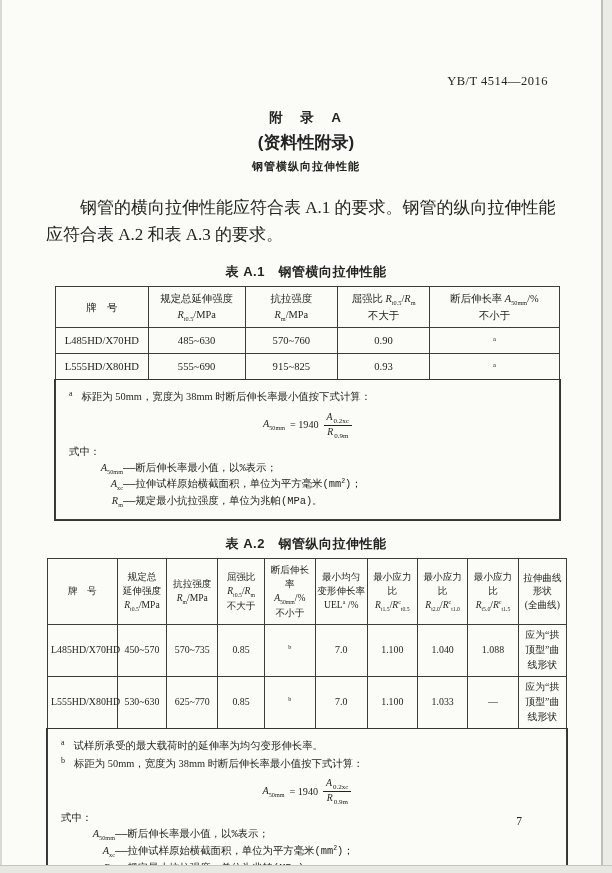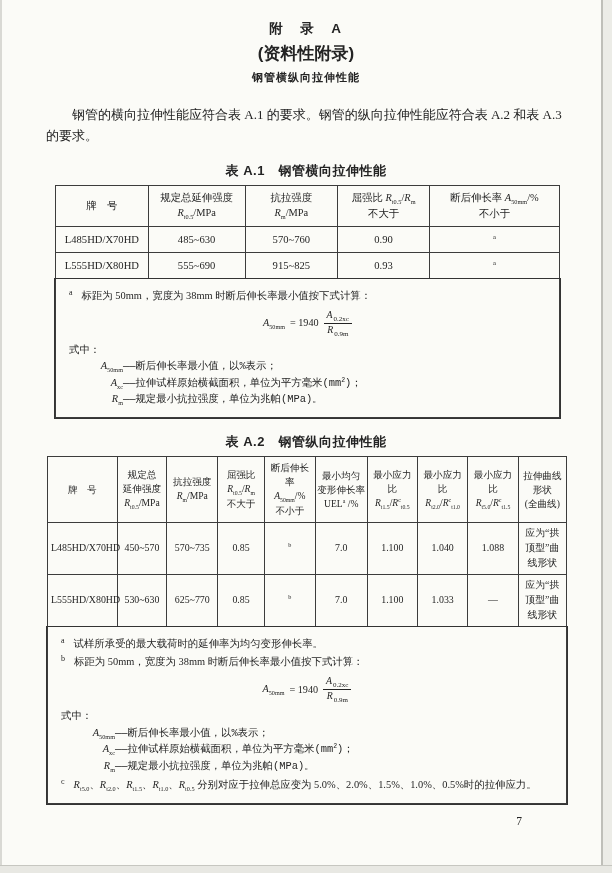--- a/index.html
+++ b/index.html
@@ -26,21 +26,21 @@
     font-size:12.5px;
     letter-spacing:0.5px;
   }
   .annex-head{text-align:center;margin-top:20px;font-family:"Liberation Sans","DejaVu Sans",sans-serif;}
   .annex-title{font-size:13.5px;font-weight:bold;letter-spacing:2px;}
   .annex-sub{font-size:17px;font-weight:bold;margin-top:4px;}
   .annex-heading{font-size:11px;font-weight:bold;margin-top:5px;letter-spacing:1px;}
 
   .intro{
     margin:20px 50px 0 46px;
-    font-size:13px;
+    font-size:17px;
     line-height:1.6;
     text-indent:2em;
   }
 
   .tbl-caption{
     text-align:center;
     font-family:"Liberation Sans","DejaVu Sans",sans-serif;
     font-weight:bold;
     font-size:13px;
     margin-top:15px;
@@ -106,20 +106,21 @@
     right:90px;
     top:815px;
     font-size:11.5px;
   }
 </style>
 </head>
 <body>
 
 <div class="page">
 
+  <div class="doc-code">YB/T 4514—2016</div>
 
   <div class="annex-head">
     <div class="annex-title">附　录　A</div>
     <div class="annex-sub">(资料性附录)</div>
     <div class="annex-heading">钢管横纵向拉伸性能</div>
   </div>
 
   <p class="intro">钢管的横向拉伸性能应符合表 A.1 的要求。钢管的纵向拉伸性能应符合表 A.2 和表 A.3 的要求。</p>
 
   <div class="tbl-caption">表 A.1　钢管横向拉伸性能</div>

